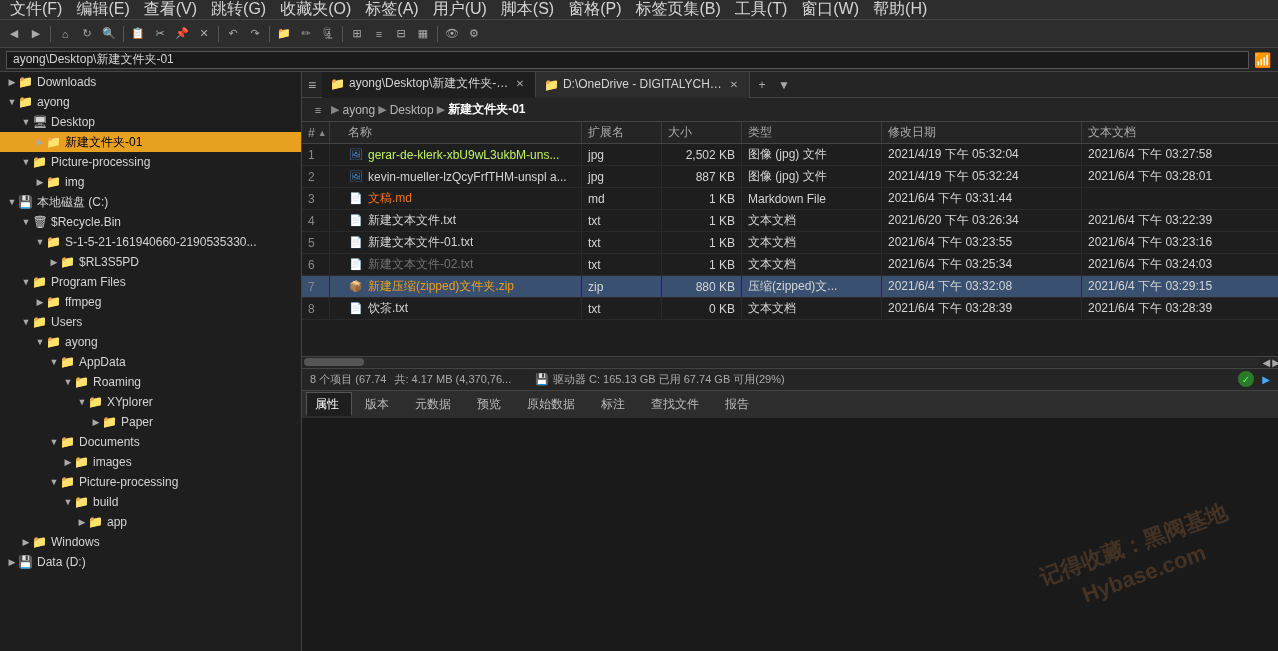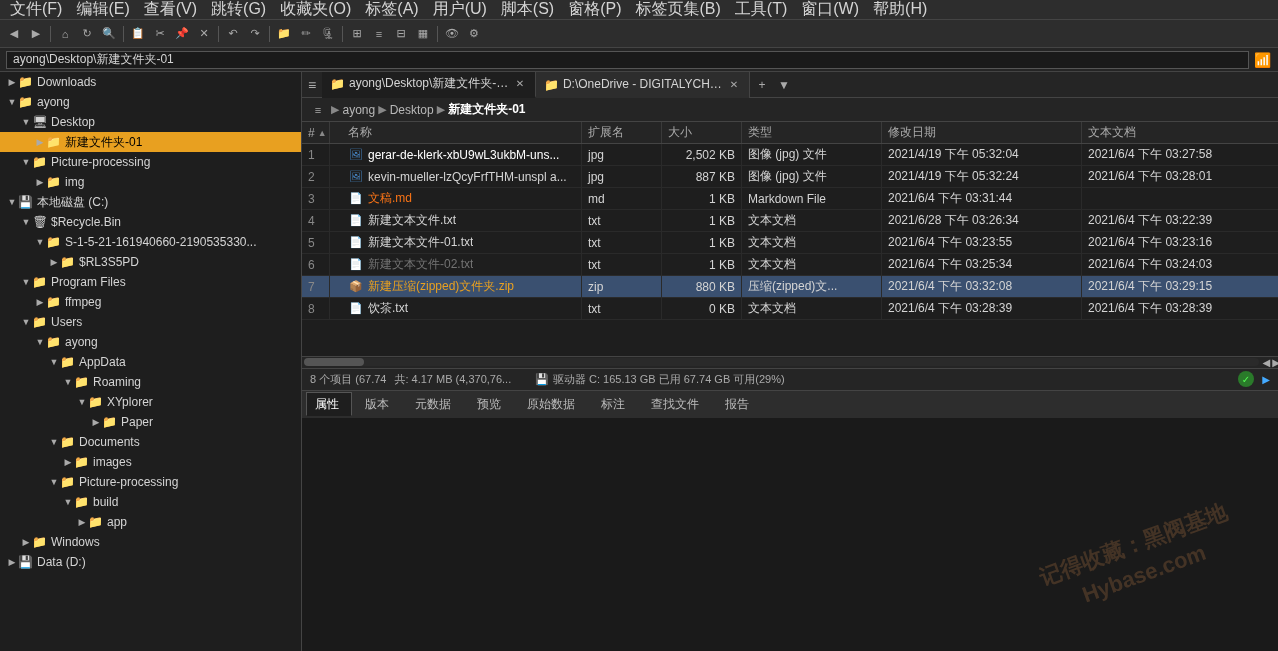--- a/index.html
+++ b/index.html
@@ -671,21 +671,21 @@
         </div>
         <div class="file-col col-created">
           <span>文本文档</span>
         </div>
       </div>
       <div id="file-rows">
           <div class="file-row">
             <div class="file-cell col-num" style="color: rgb(136, 136, 136);">1</div>
             <div class="file-cell col-name">
               <span class="file-icon" style="color: rgb(74, 143, 212);">🖼</span>
-              <span style="overflow: hidden; text-overflow: ellipsis; white-space: nowrap; color: #ffffff;">gerar-de-klerk-xbU9wL3ukbM-uns...</span>
+              <span style="overflow: hidden; text-overflow: ellipsis; white-space: nowrap; color: #bef264;">gerar-de-klerk-xbU9wL3ukbM-uns...</span>
             </div>
             <div class="file-cell col-ext">jpg</div>
             <div class="file-cell col-size" style="justify-content: flex-end;">2,502 KB</div>
             <div class="file-cell col-type">图像 (jpg) 文件</div>
             <div class="file-cell col-modified">2021/4/19 下午 05:32:04</div>
             <div class="file-cell col-created">2021/6/4 下午 03:27:58</div>
           </div>
           <div class="file-row">
             <div class="file-cell col-num" style="color: rgb(136, 136, 136);">2</div>
             <div class="file-cell col-name">
@@ -711,21 +711,21 @@
           </div>
           <div class="file-row">
             <div class="file-cell col-num" style="color: rgb(136, 136, 136);">4</div>
             <div class="file-cell col-name">
               <span class="file-icon" style="color: rgb(187, 187, 187);">📄</span>
               <span style="overflow: hidden; text-overflow: ellipsis; white-space: nowrap; color: rgb(212, 212, 212);">新建文本文件.txt</span>
             </div>
             <div class="file-cell col-ext">txt</div>
             <div class="file-cell col-size" style="justify-content: flex-end;">1 KB</div>
             <div class="file-cell col-type">文本文档</div>
-            <div class="file-cell col-modified">2021/6/28 下午 03:26:34</div>
+            <div class="file-cell col-modified">2021/6/20 下午 03:26:34</div>
             <div class="file-cell col-created">2021/6/4 下午 03:22:39</div>
           </div>
           <div class="file-row">
             <div class="file-cell col-num" style="color: rgb(136, 136, 136);">5</div>
             <div class="file-cell col-name">
               <span class="file-icon" style="color: rgb(187, 187, 187);">📄</span>
               <span style="overflow: hidden; text-overflow: ellipsis; white-space: nowrap; color: rgb(212, 212, 212);">新建文本文件-01.txt</span>
             </div>
             <div class="file-cell col-ext">txt</div>
             <div class="file-cell col-size" style="justify-content: flex-end;">1 KB</div>

